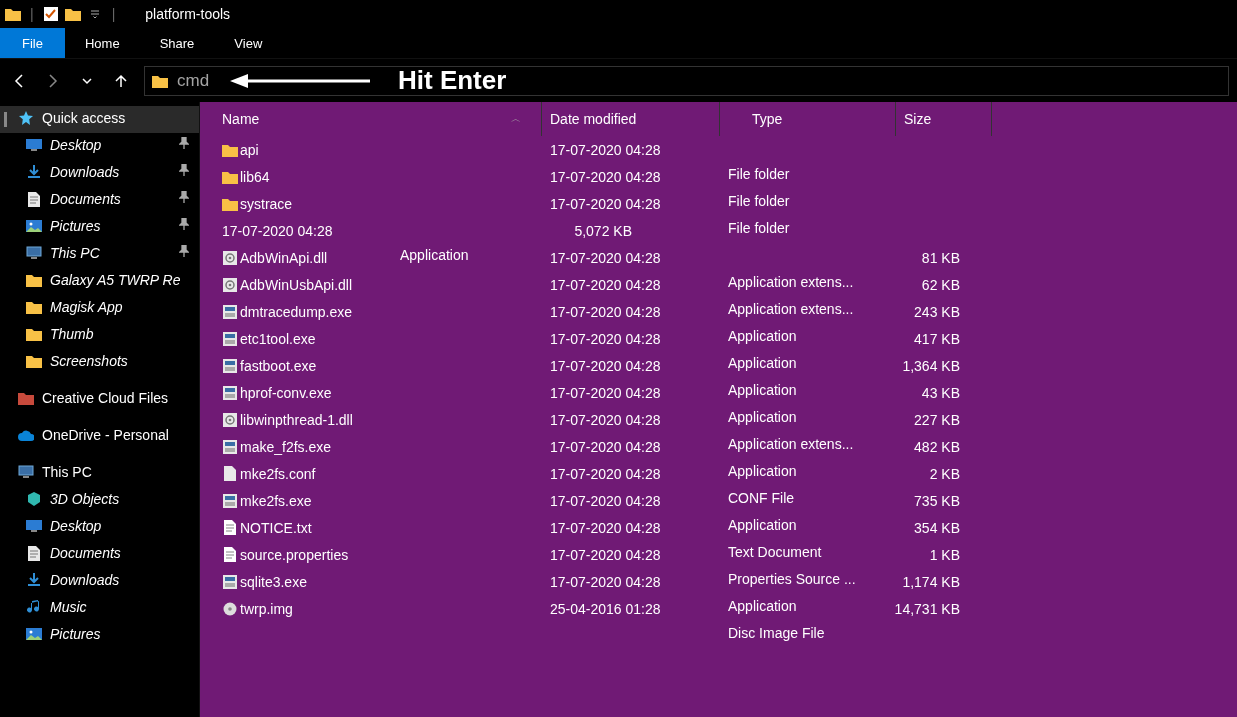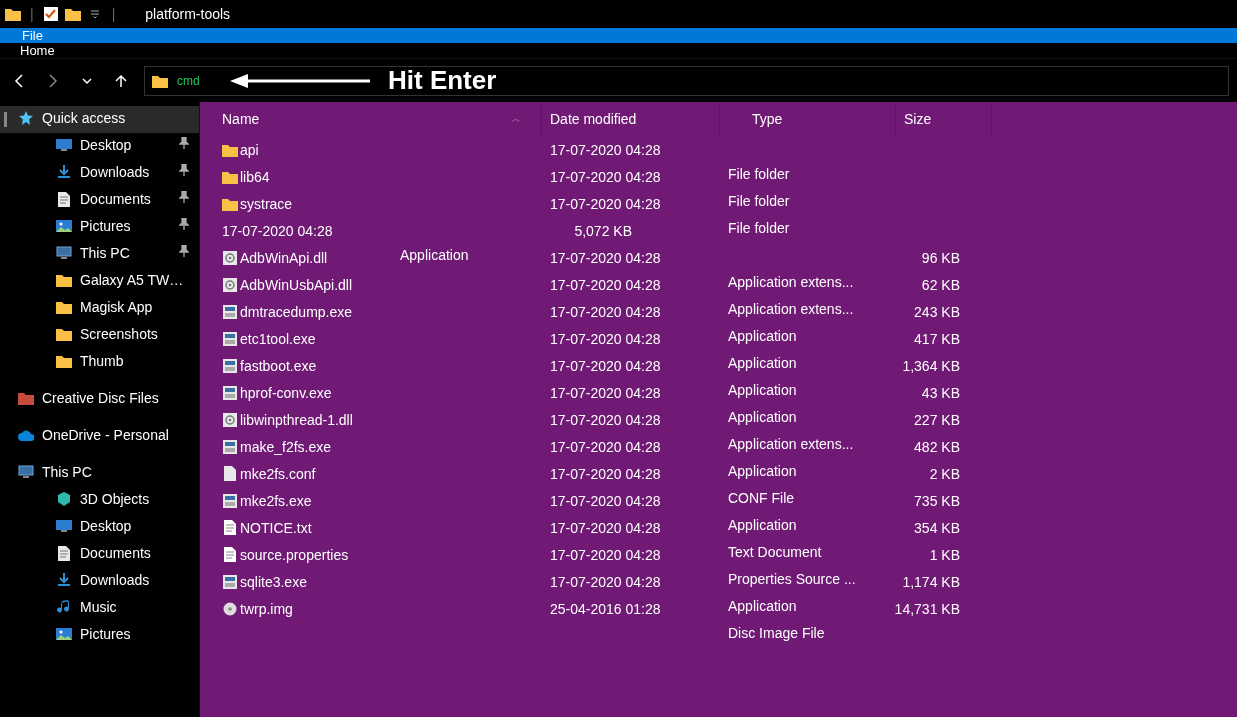--- a/index.html
+++ b/index.html
@@ -27,21 +27,20 @@
   .tb-icon { width: 18px; height: 18px; display: inline-flex; align-items: center; justify-content: center; }
   .tb-sep { color: #666; margin: 0 4px; }
   .title-text { margin-left: 22px; font-size: 14px; }
 
   
   .ribbon {
     height: 30px;
     display: flex;
     align-items: stretch;
     background: #000;
-    flex-direction: column;
   }
   .ribbon-tab {
     padding: 0 20px;
     display: flex;
     align-items: center;
     cursor: pointer;
     font-size: 13px;
   }
   .ribbon-tab.file { background: #0078d7; color: #fff; padding: 0 22px; }
 
@@ -66,37 +65,37 @@
     gap: 8px;
     padding: 0 6px;
     background: #000;
   }
   .addr-icon { width: 18px; height: 18px; display:inline-flex; align-items:center; justify-content:center; }
   .addr-input {
     flex: 1;
     background: transparent;
     border: none;
     outline: none;
-    color: #22c55e;
-    font-size: 12px;
+    color: #a3a3a3;
+    font-size: 17px;
     font-family: inherit;
   }
   .annotation {
     position: absolute;
     left: 230px;
     top: 6px;
     display: flex;
     align-items: center;
     pointer-events: none;
   }
   .annotation svg { display:block; }
   .annotation-text {
     font-size: 26px;
     font-weight: 600;
-    margin-left: 18px;
+    margin-left: 28px;
     white-space: nowrap;
   }
 
   
   .main {
     flex: 1;
     display: flex;
     overflow: hidden;
   }
 
@@ -112,21 +111,21 @@
   .nav-item {
     padding: 4px 8px 4px 18px;
     display: flex;
     align-items: flex-start;
     gap: 8px;
     height: 27px;
     cursor: pointer;
     position: relative;
     font-size: 14px;
   }
-  .nav-item.indent { padding-left: 56px; }
+  .nav-item.indent { padding-left: 26px; font-style: italic; }
   .nav-item.active { background: #2a2a2a; }
   .nav-item.active::before {
     content: "";
     position: absolute;
     left: 4px; top: 6px; bottom: 6px;
     width: 3px;
     background: #888;
   }
   .nav-icon { width: 16px; height: 16px; display: inline-flex; align-items:center; justify-content:center; flex-shrink:0; }
   .nav-label { white-space: nowrap; overflow: hidden; text-overflow: ellipsis; flex:1; }
@@ -349,40 +348,40 @@
             </svg>
           </span>
           <span class="nav-label">Magisk App</span>
         </div>
         <div class="nav-item indent">
           <span class="nav-icon">
             <svg width="16" height="14" viewBox="0 0 16 14">
               <path d="M0 2h6l2 2h8v10H0z" fill="#f8c146"></path>
             </svg>
           </span>
-          <span class="nav-label">Screenshots</span>
+          <span class="nav-label">Thumb</span>
         </div>
         <div class="nav-item indent">
           <span class="nav-icon">
             <svg width="16" height="14" viewBox="0 0 16 14">
               <path d="M0 2h6l2 2h8v10H0z" fill="#f8c146"></path>
             </svg>
           </span>
-          <span class="nav-label">Thumb</span>
+          <span class="nav-label">Screenshots</span>
         </div>
       </div>
 
     <div class="nav-spacer"></div>
     <div class="nav-item">
       <span class="nav-icon">
         <svg width="16" height="14" viewBox="0 0 16 14">
             <path d="M0 2h6l2 2h8v10H0z" fill="#c74a3c"></path>
           </svg>
       </span>
-      <span class="nav-label">Creative Disc Files</span>
+      <span class="nav-label">Creative Cloud Files</span>
     </div>
 
     <div class="nav-spacer"></div>
     <div class="nav-item">
       <span class="nav-icon">
         <svg width="16" height="12" viewBox="0 0 16 12">
             <path d="M4 12a4 4 0 010-8 5 5 0 019 1 3.5 3.5 0 010 7z" fill="#0a84d8"></path>
           </svg>
       </span>
       <span class="nav-label">OneDrive - Personal</span>
@@ -516,21 +515,21 @@
               <svg width="14" height="14" viewBox="0 0 14 14">
                 <rect width="14" height="14" fill="#e8e8e8"></rect>
                 <circle cx="7" cy="7" r="4" fill="none" stroke="#777" stroke-width="1.5"></circle>
                 <circle cx="7" cy="7" r="1.3" fill="#777"></circle>
               </svg>
             </span>
             <span>AdbWinApi.dll</span>
           </div>
           <div class="cell date">17-07-2020 04:28</div>
           <div class="cell type">Application extens...</div>
-          <div class="cell size">96 KB</div>
+          <div class="cell size">81 KB</div>
         </div>
         <div class="file-row">
           <div class="cell name">
             <span class="file-icon">
               <svg width="14" height="14" viewBox="0 0 14 14">
                 <rect width="14" height="14" fill="#e8e8e8"></rect>
                 <circle cx="7" cy="7" r="4" fill="none" stroke="#777" stroke-width="1.5"></circle>
                 <circle cx="7" cy="7" r="1.3" fill="#777"></circle>
               </svg>
             </span>

